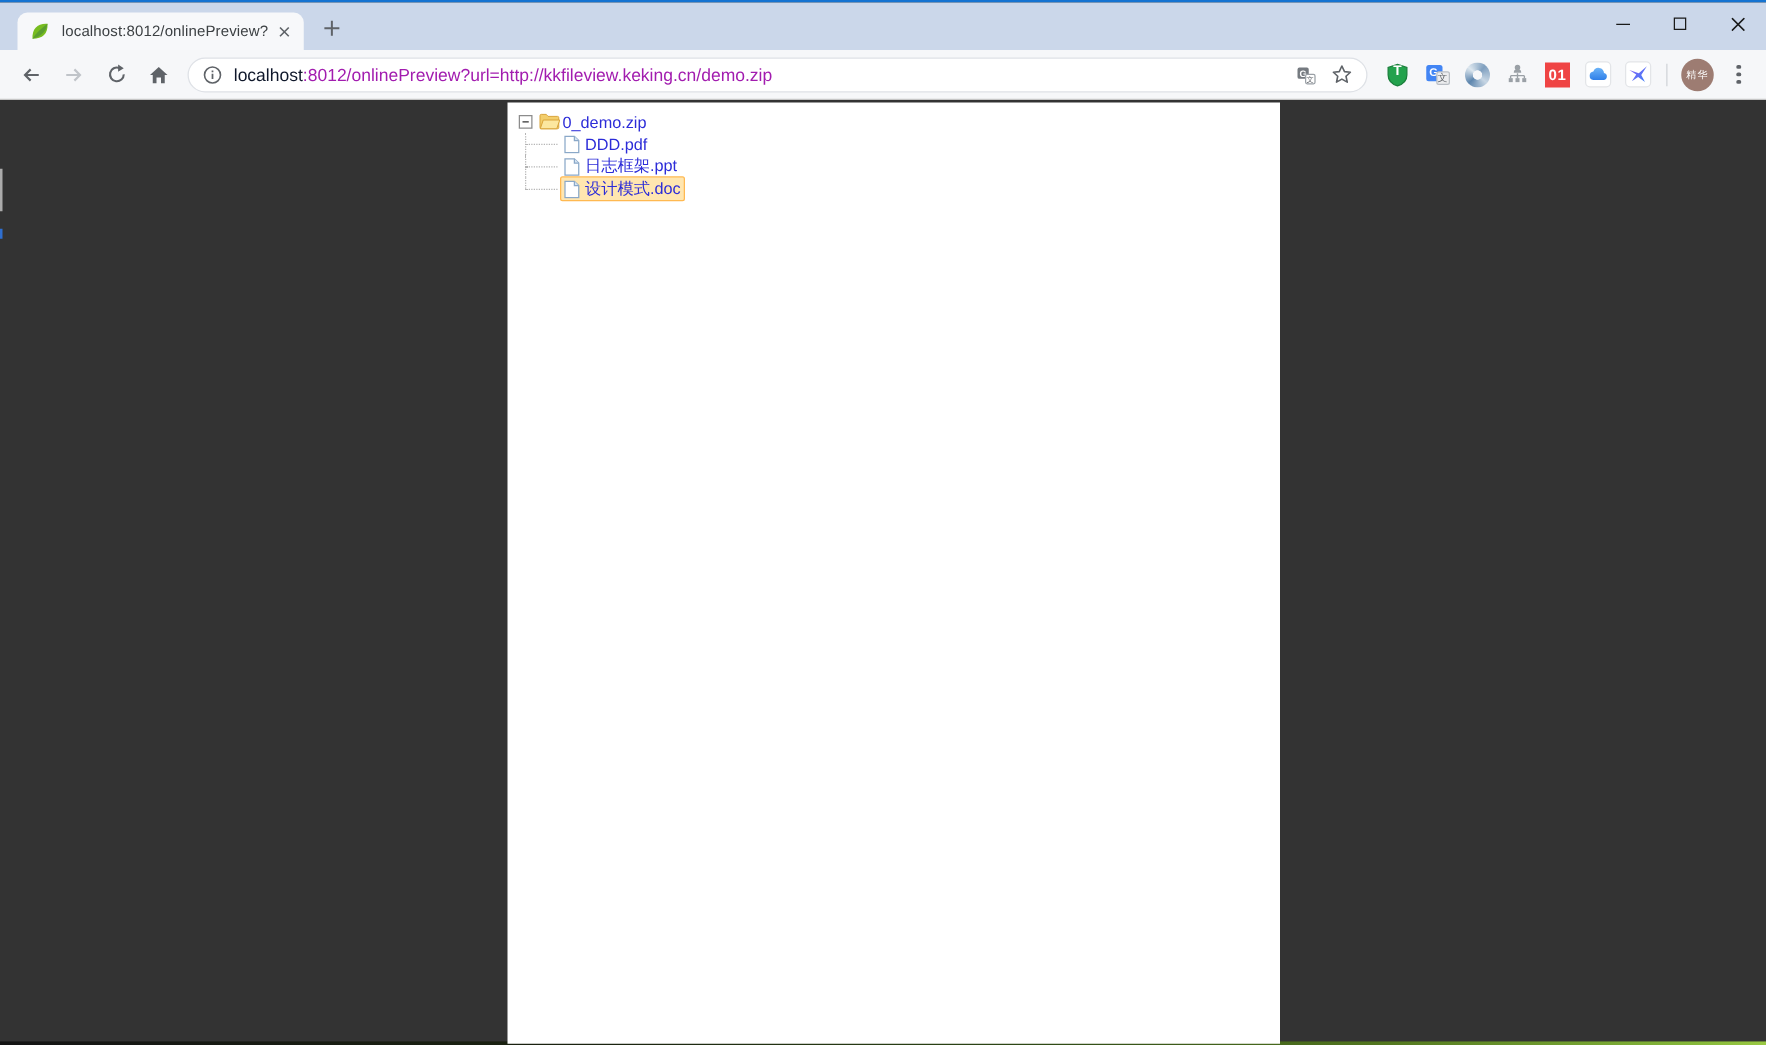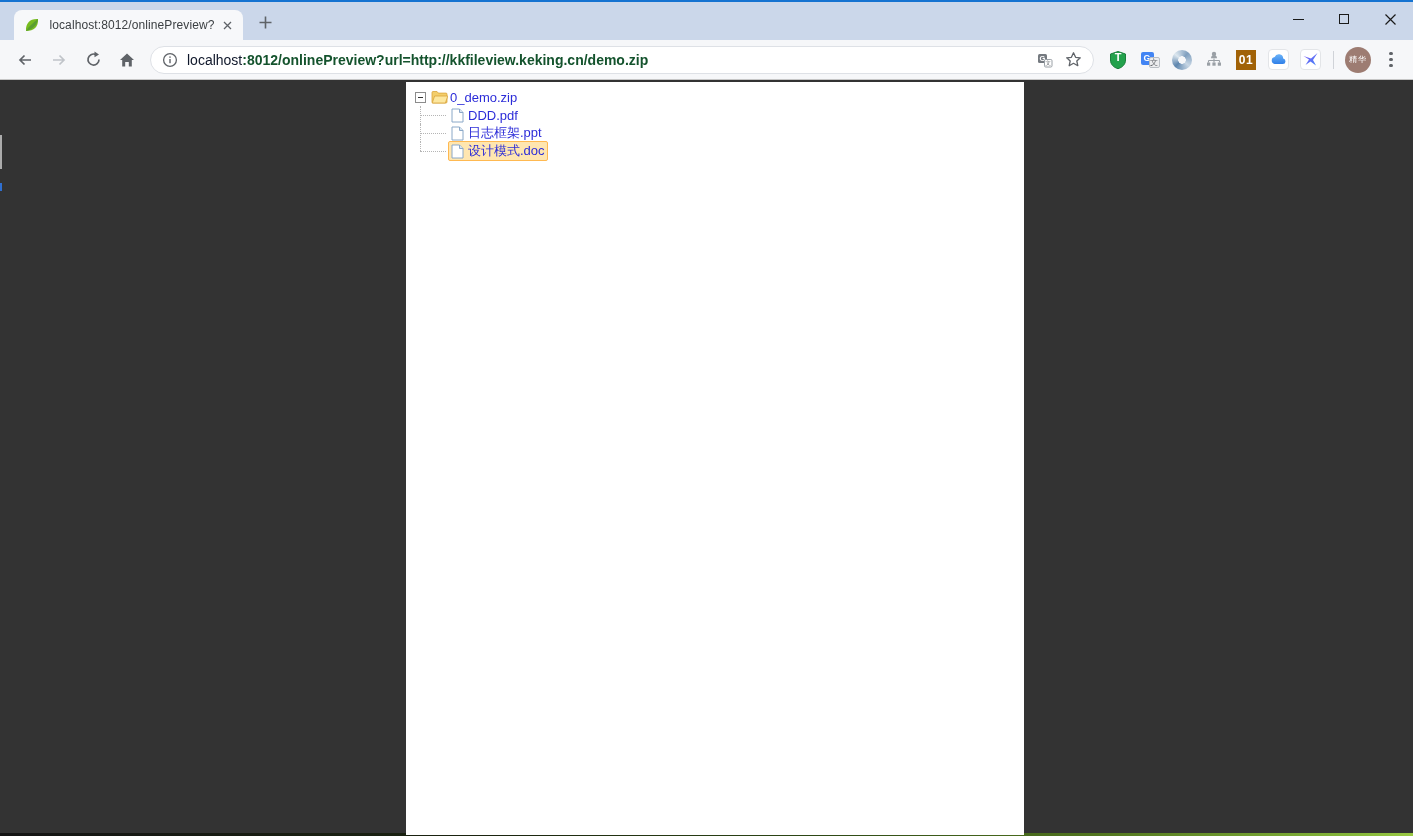--- a/index.html
+++ b/index.html
@@ -23,32 +23,32 @@
   .wc { width:46px; height:34px; display:flex; align-items:center; justify-content:center; }
   .wc-min { width:11px; height:1px; background:#1a1a1a; }
   .wc-max { width:10px; height:10px; border:1px solid #1a1a1a; }
 
   
   .toolbar { height:40px; background:#F6F7F9; border-bottom:1px solid #C6C6C6; display:flex; align-items:center; padding:0 10px 0 8px; }
   .navbtn { width:28px; height:28px; display:flex; align-items:center; justify-content:center; border-radius:50%; margin:0 3px; flex:0 0 auto; }
   .omnibox { flex:1; height:28px; margin:0 8px 0 6px; background:#FFFFFF; border:1px solid #DEE1E6; border-radius:14px; display:flex; align-items:center; padding:0 10px 0 11px; min-width:0; }
   .omni-url { flex:1; font-size:14px; white-space:nowrap; overflow:hidden; margin-left:9px; }
   .omni-host { color:#0f172a; }
-  .omni-rest { color:#14532d;font-weight:bold; }
+  .omni-rest { color:#a21caf; }
   .omni-ic { width:20px; height:20px; display:flex; align-items:center; justify-content:center; flex:0 0 auto; margin-left:8px; }
   .ext { width:24px; height:24px; display:flex; align-items:center; justify-content:center; margin:0 4px; flex:0 0 auto; }
   .shield-wrap { position:relative; width:20px; height:20px; }
   .shield-glyph { position:absolute; left:0; top:1px; width:100%; text-align:center; font-size:11px; font-weight:bold; color:#fff; }
   .gt-big { position:absolute; left:1px; top:2px; width:13px; height:13px; background:#4285F4; border-radius:2px; color:#fff; font-size:9px; font-weight:bold; text-align:center; line-height:13px; }
   .gt-small { position:absolute; right:1px; bottom:1px; width:11px; height:11px; background:#ECEDEF; border:1px solid #B9BEC4; border-radius:2px; color:#5F6368; font-size:8px; text-align:center; line-height:9px; }
   .gt-wrap { position:relative; width:21px; height:19px; }
   .swirl { width:20px; height:20px; border-radius:50%;
      background: radial-gradient(circle, #F6F7F9 0 3.5px, rgba(0,0,0,0) 4px),
                  conic-gradient(from 40deg, #7F9FBF, #C7D6E4 25%, #5E86AE 52%, #DDE7EF 75%, #7F9FBF); }
-  .ext01 { width:20px; height:20px; background:#a16207; color:#fff; font-weight:bold; font-size:12px; display:flex; align-items:center; justify-content:center; letter-spacing:0.5px; }
+  .ext01 { width:20px; height:20px; background:#ef4444; color:#fff; font-weight:bold; font-size:12px; display:flex; align-items:center; justify-content:center; letter-spacing:0.5px; }
   .white-card { width:21px; height:21px; background:#fff; border:1px solid #E3E5E8; border-radius:4px; display:flex; align-items:center; justify-content:center; }
   .sep { width:1px; height:18px; background:#D0D3D8; margin:0 7px; flex:0 0 auto; }
   .avatar { width:26px; height:26px; border-radius:50%; background:#9D7C72; color:#fff; font-size:8px; display:flex; align-items:center; justify-content:center; margin:0 4px; flex:0 0 auto; letter-spacing:1px; }
   .kebab { width:24px; height:24px; display:flex; flex-direction:column; align-items:center; justify-content:center; gap:2.5px; margin-left:4px; flex:0 0 auto; }
   .kebab i { width:3.5px; height:3.5px; border-radius:50%; background:#5F6368; }
 
   
   .content { position:relative; height:753px; background:#333333; }
   .artifact1 { position:absolute; left:0; top:55px; width:2px; height:34px; background:#ABABAB; }
   .artifact2 { position:absolute; left:0; top:103px; width:2px; height:8px; background:#2F6FD0; }

